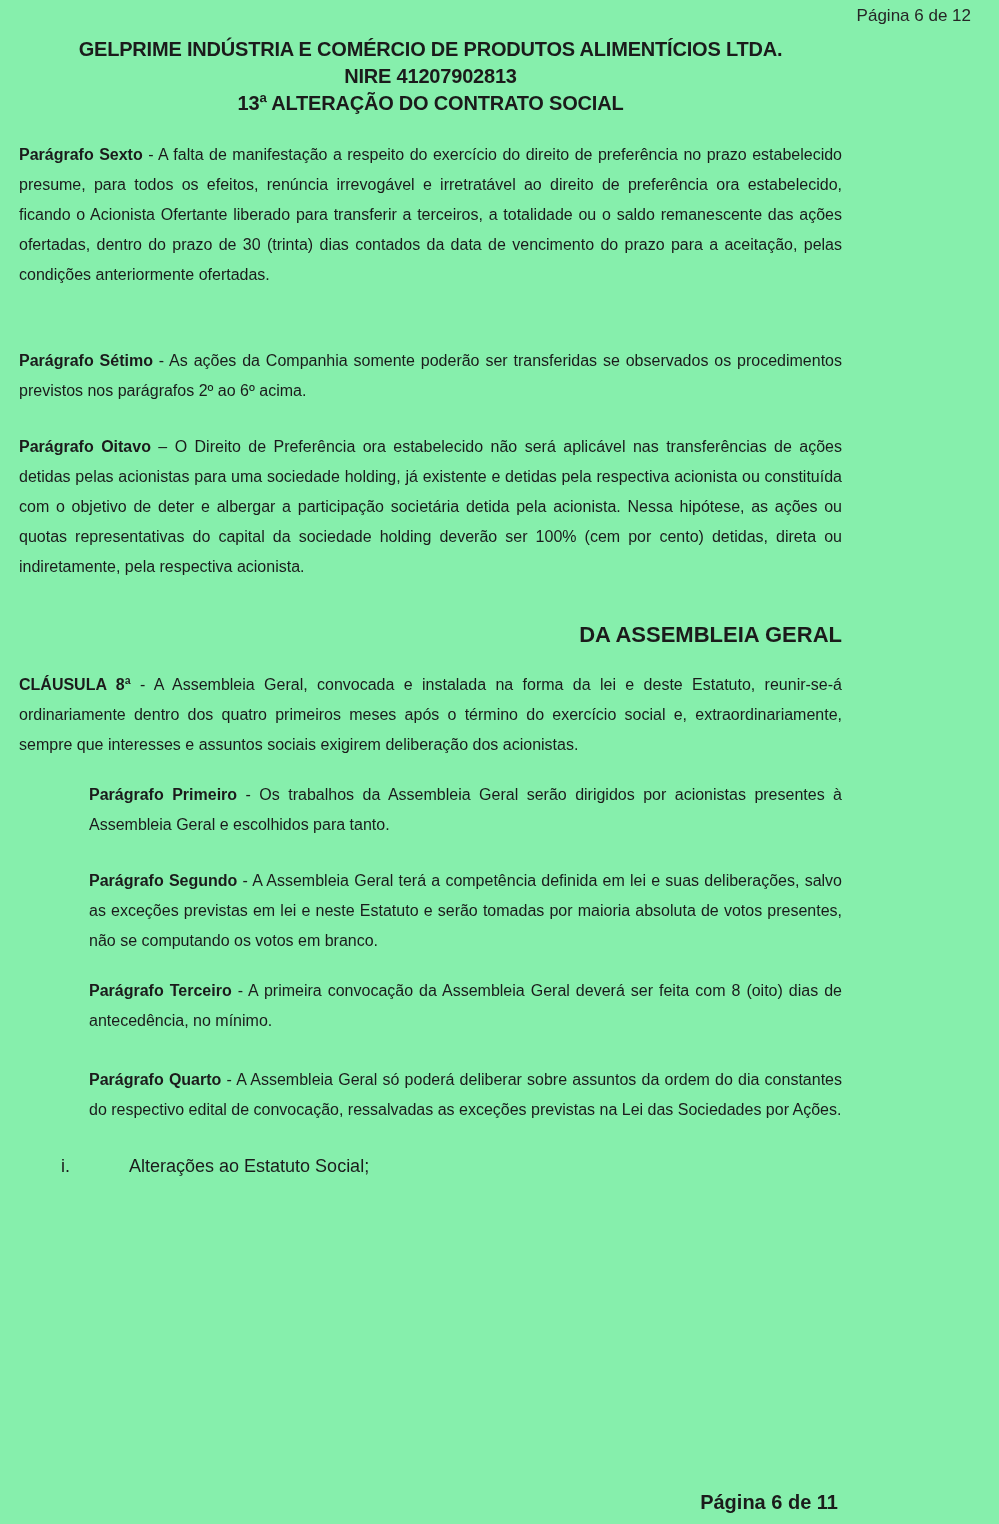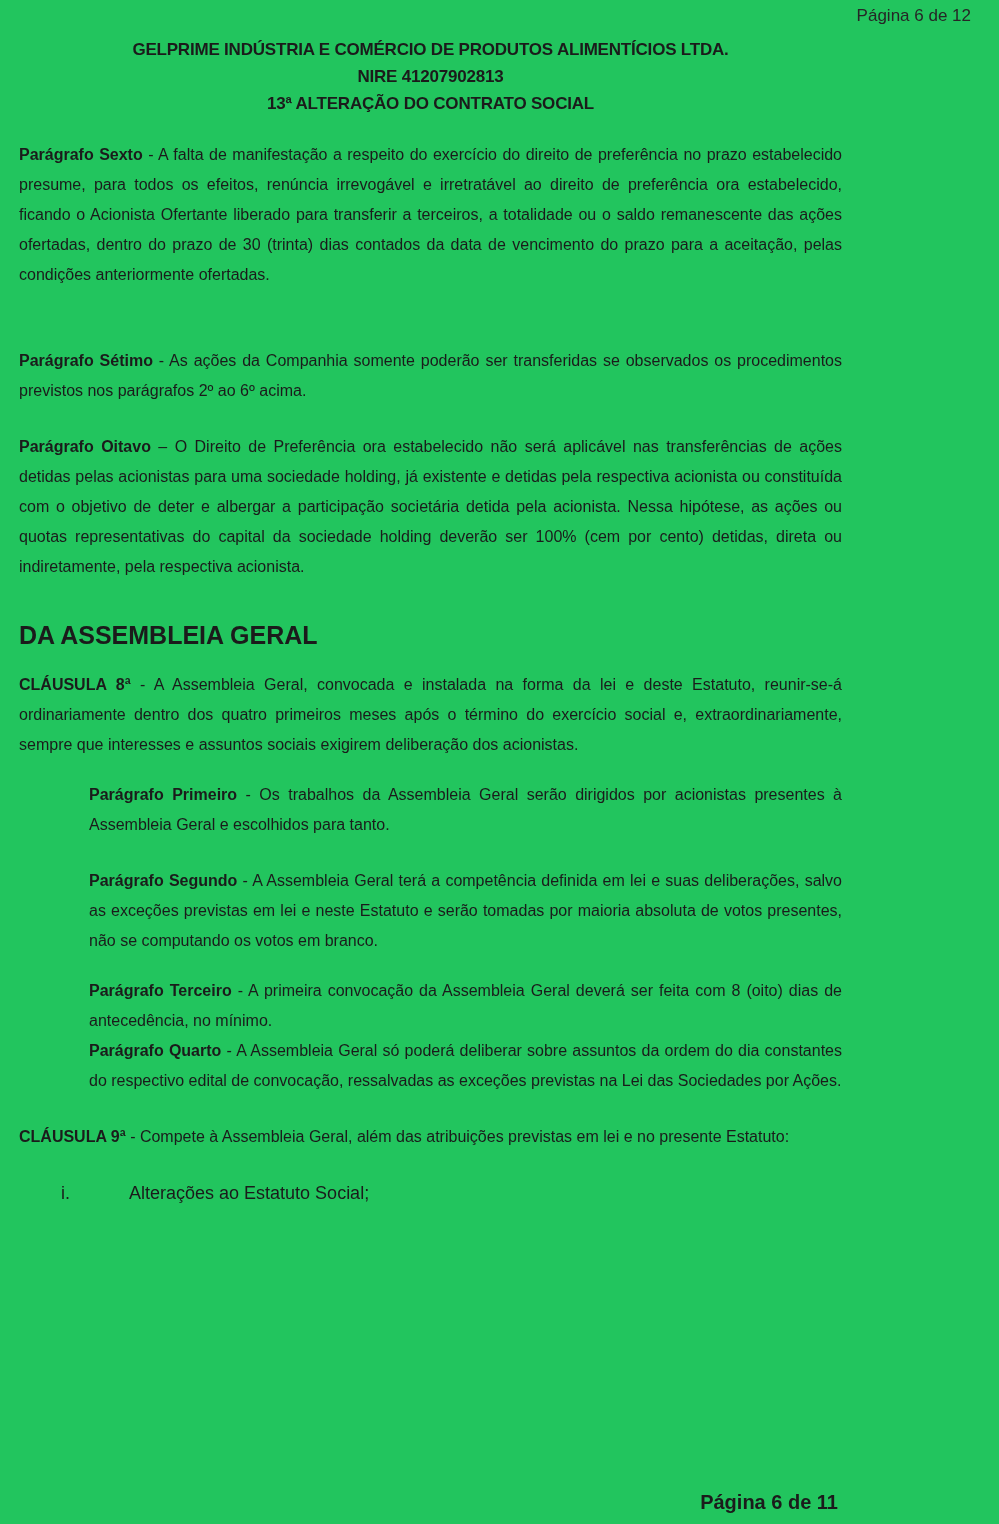--- a/index.html
+++ b/index.html
@@ -4,21 +4,21 @@
 <style>
   html, body {
     margin: 0;
     padding: 0;
     background: #ffffff;
   }
   .page {
     position: relative;
     width: 999px;
     height: 1524px;
-    background: #22c55e;
+    background: #86efac;
     color: #1b1b1b;
     font-family: "Liberation Sans", sans-serif;
     overflow: hidden;
   }
   .pnum-top {
     position: absolute;
     top: 6px;
     right: 28px;
     font-size: 17px;
     color: #262626;
@@ -26,41 +26,41 @@
   .content {
     position: absolute;
     top: 0;
     left: 19px;
     width: 823px;
   }
   .doc-header {
     padding-top: 36px;
     text-align: center;
     font-weight: 700;
-    font-size: 17px;
+    font-size: 20px;
     line-height: 27px;
     letter-spacing: -0.2px;
   }
   .para {
     margin: 0;
     font-size: 16px;
     line-height: 30px;
     text-align: justify;
   }
   .plabel {
     font-weight: 700;
   }
   .indent {
     margin-left: 70px;
   }
   .section-heading {
     margin: 38px 0 0 0;
-    text-align: left;
+    text-align: right;
     font-weight: 700;
-    font-size: 25px;
+    font-size: 22px;
     line-height: 30px;
   }
   .list-item {
     display: flex;
     margin-top: 26px;
     font-size: 18px;
     line-height: 30px;
   }
   .list-marker {
     flex: none;
@@ -70,21 +70,21 @@
   .pnum-bottom {
     position: absolute;
     top: 1491px;
     right: 161px;
     font-weight: 700;
     font-size: 20px;
     color: #1b1b1b;
   }
   .g23 { margin-top: 23px; }
   .g28 { margin-top: 20px; }
-  .g29 { }
+  .g29 { margin-top: 29px; }
   .g30 { margin-top: 26px; }
   .g38 { margin-top: 56px; }
 </style>
 </head>
 <body>
 
 <div class="page">
 
   <div class="pnum-top">Página 6 de 12</div>
 
@@ -131,24 +131,20 @@
     <p class="para indent g28">
       <strong class="plabel">Parágrafo Terceiro</strong>
       <span>- A primeira convocação da Assembleia Geral deverá ser feita com 8 (oito) dias de antecedência, no mínimo.</span>
     </p>
 
     <p class="para indent g29">
       <strong class="plabel">Parágrafo Quarto</strong>
       <span>- A Assembleia Geral só poderá deliberar sobre assuntos da ordem do dia constantes do respectivo edital de convocação, ressalvadas as exceções previstas na Lei das Sociedades por Ações.</span>
     </p>
 
-    <p class="para g30">
-      <strong class="plabel">CLÁUSULA 9ª</strong>
-      <span>- Compete à Assembleia Geral, além das atribuições previstas em lei e no presente Estatuto:</span>
-    </p>
 
     <div class="list-item">
       <span class="list-marker">i.</span>
       <span>Alterações ao Estatuto Social;</span>
     </div>
 
   </div>
 
   <div class="pnum-bottom">Página 6 de 11</div>
 

